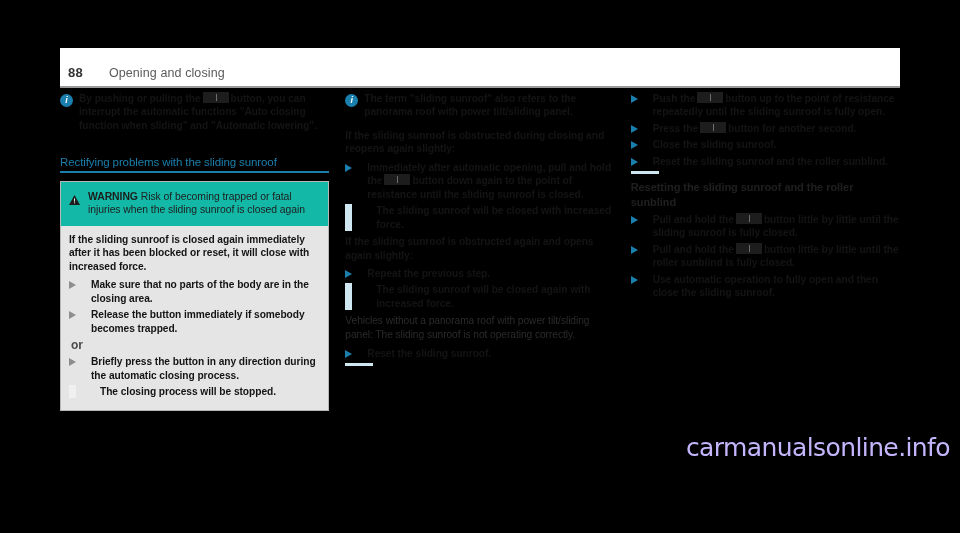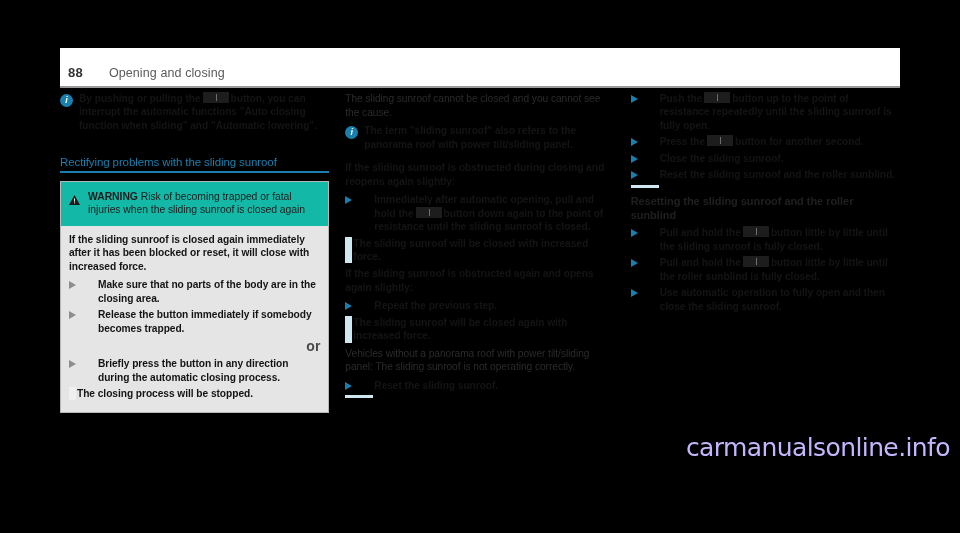--- a/index.html
+++ b/index.html
@@ -164,21 +164,21 @@
   .warning-head-text b { font-weight: bold; }
 
   .warning-body {
     padding: 7px 8px 8px 8px;
     background: #e5e5e5;
   }
 
   
   .arrow-item {
     display: flex;
-    gap: 22px;
+    gap: 15px;
     margin-bottom: 3px;
     align-items: flex-start;
   }
   .arrow-item .arw {
     flex: 0 0 auto;
     width: 0; height: 0;
     border-top: 4.5px solid transparent;
     border-bottom: 4.5px solid transparent;
     border-left: 7px solid #1b7fad;
     margin-top: 3px;
@@ -190,43 +190,42 @@
     font-size: 10.2px;
     font-weight: bold;
     line-height: 1.32;
     color: #141414;
     letter-spacing: -0.05px;
   }
 
   
   .rail-block {
     display: flex;
-    gap: 1px;
+    gap: 24px;
     margin-bottom: 4px;
   }
   .rail {
     flex: 0 0 auto;
     width: 7px;
     background: #cfe7f1;
   }
   .rail.grey { background: #f0f0f0; }
   .rail-text {
     font-size: 10.2px;
     font-weight: bold;
     line-height: 1.32;
     color: #141414;
     letter-spacing: -0.05px;
   }
 
   .or-line {
-    font-size: 14px;
+    font-size: 12px;
     font-weight: bold;
     color: #4a4a4a;
     margin: 2px 0 3px 2px;
-    text-align: right;
   }
 
   
   .btn-glyph {
     display: inline-block;
     width: 24px;
     height: 9px;
     background: #1d1d1d;
     border: 1px solid #1d1d1d;
     vertical-align: -1px;
@@ -333,21 +332,20 @@
           <div class="rail-block">
             <span class="rail grey"></span>
             <span class="rail-text">The closing process will be stopped.</span>
           </div>
         </div>
       </div>
     </div>
 
     <div class="col">
 
-      <div class="body-plain">The sliding sunroof cannot be closed and you cannot see the cause.</div>
 
       <div class="note-block">
         <span class="info-icon">i</span>
         <span class="note-text">The term "sliding sunroof" also refers to the panorama roof with power tilt/sliding panel.</span>
       </div>
 
       <div class="body-bold">If the sliding sunroof is obstructed during closing and reopens again slightly:</div>
 
       <div class="arrow-item">
         <span class="arw"></span>

